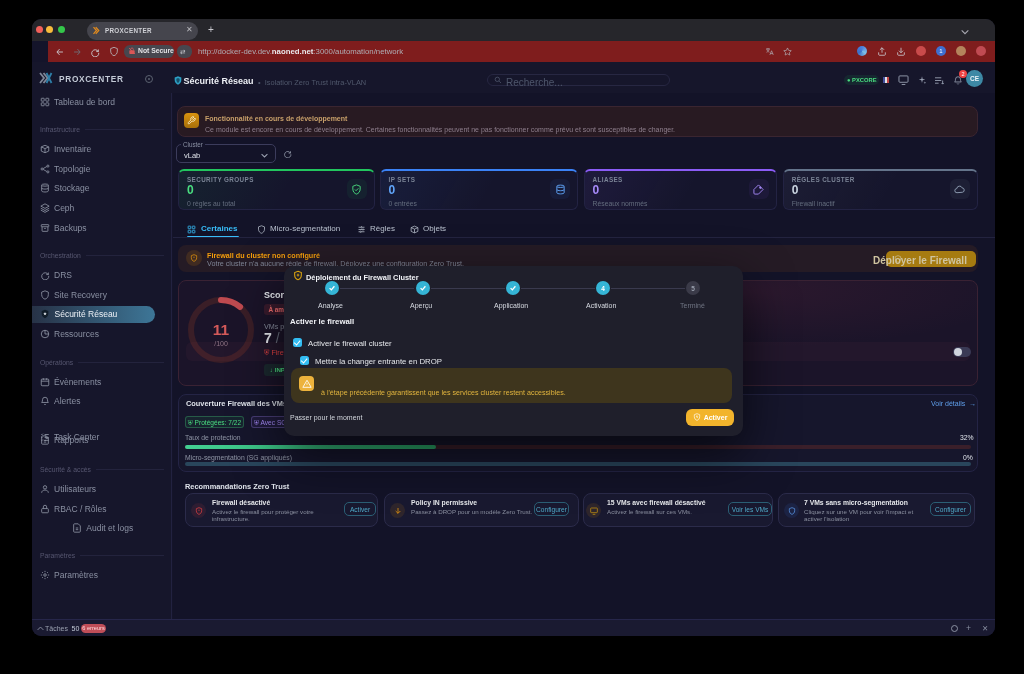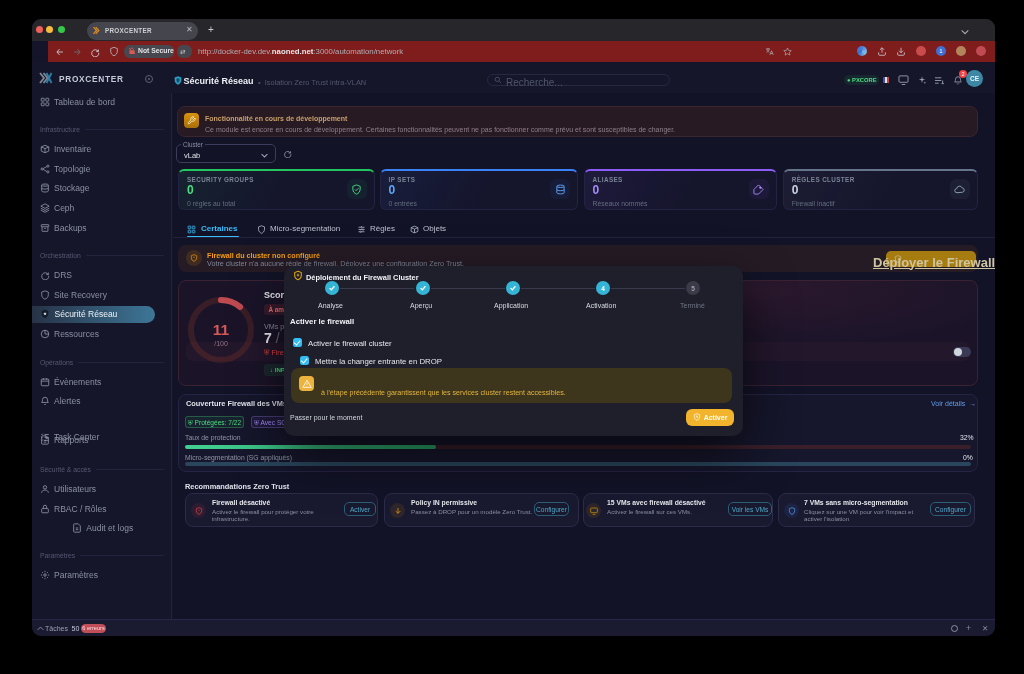--- a/index.html
+++ b/index.html
@@ -318,21 +318,21 @@
     <svg class="abs" style="left:16.5px;top:161px;" width="8" height="8" viewBox="0 0 24 24" fill="none" stroke="#f59e0b" stroke-width="2">
         <path d="M12 2 L20 5 V11 C20 17 16 21 12 22 C8 21 4 17 4 11 V5 Z"></path>
         <path d="M12 8 v4 M12 16 v.5"></path>
       </svg>
     <div class="t" style="left:34px;top:158px;font-size:7.2px;font-weight:bold;color:#f59e0b;">Firewall du cluster non configuré</div>
     <div class="t" style="left:34px;top:166px;font-size:7.2px;color:#7f8596;">Votre cluster n'a aucune règle de firewall. Déployez une configuration Zero Trust.</div>
     <div class="abs" style="left:713px;top:157.5px;width:90px;height:16px;background:#a67b10;border-radius:5px;"></div>
     <svg class="abs" style="left:721px;top:161.5px;" width="8" height="8" viewBox="0 0 24 24" fill="none" stroke="#cfc4a0" stroke-width="2">
         <path d="M12 2 L20 5 V11 C20 17 16 21 12 22 C8 21 4 17 4 11 V5 Z"></path>
       </svg>
-    <div class="t" style="left:700px;top:161.5px;font-size:13px;font-weight:bold;color:#cfc4a0;text-decoration:underline;">Déployer le Firewall</div>
+    <div class="t" style="left:700px;top:161.5px;font-size:10px;font-weight:bold;color:#cfc4a0;">Déployer le Firewall</div>
 
     <div class="abs" style="left:5px;top:187px;width:800px;height:106px;background:radial-gradient(55% 90% at 72% 10%,rgba(190,60,85,.10),rgba(0,0,0,0) 60%),#1b1429;border:1px solid #3a2233;border-radius:8px;"></div>
     <svg class="abs" style="left:12px;top:201px;" width="72" height="72" viewBox="0 0 72 72">
       <circle cx="36" cy="36" r="30" fill="none" stroke="#3a1e27" stroke-width="6"></circle>
       <path d="M 36 6 A 30 30 0 0 1 55.1 12.9" fill="none" stroke="#bf4a50" stroke-width="6" stroke-linecap="round"></path>
       <text x="36" y="41" fill="#d45a5a" font-size="15.5" font-weight="bold" text-anchor="middle" font-family="Liberation Sans">11</text>
       <text x="36" y="51.5" fill="#8b7585" font-size="7" text-anchor="middle" font-family="Liberation Sans">/100</text>
     </svg>
     <div class="t" style="left:91px;top:197px;font-size:9px;font-weight:bold;color:#eceff4;">Score de sécurité</div>
     <div class="abs" style="left:91px;top:211px;width:44px;height:11px;background:rgba(239,68,68,.14);border-radius:3px;color:#f87171;font-size:6.4px;font-weight:bold;text-align:center;line-height:11px;">À améliorer</div>

